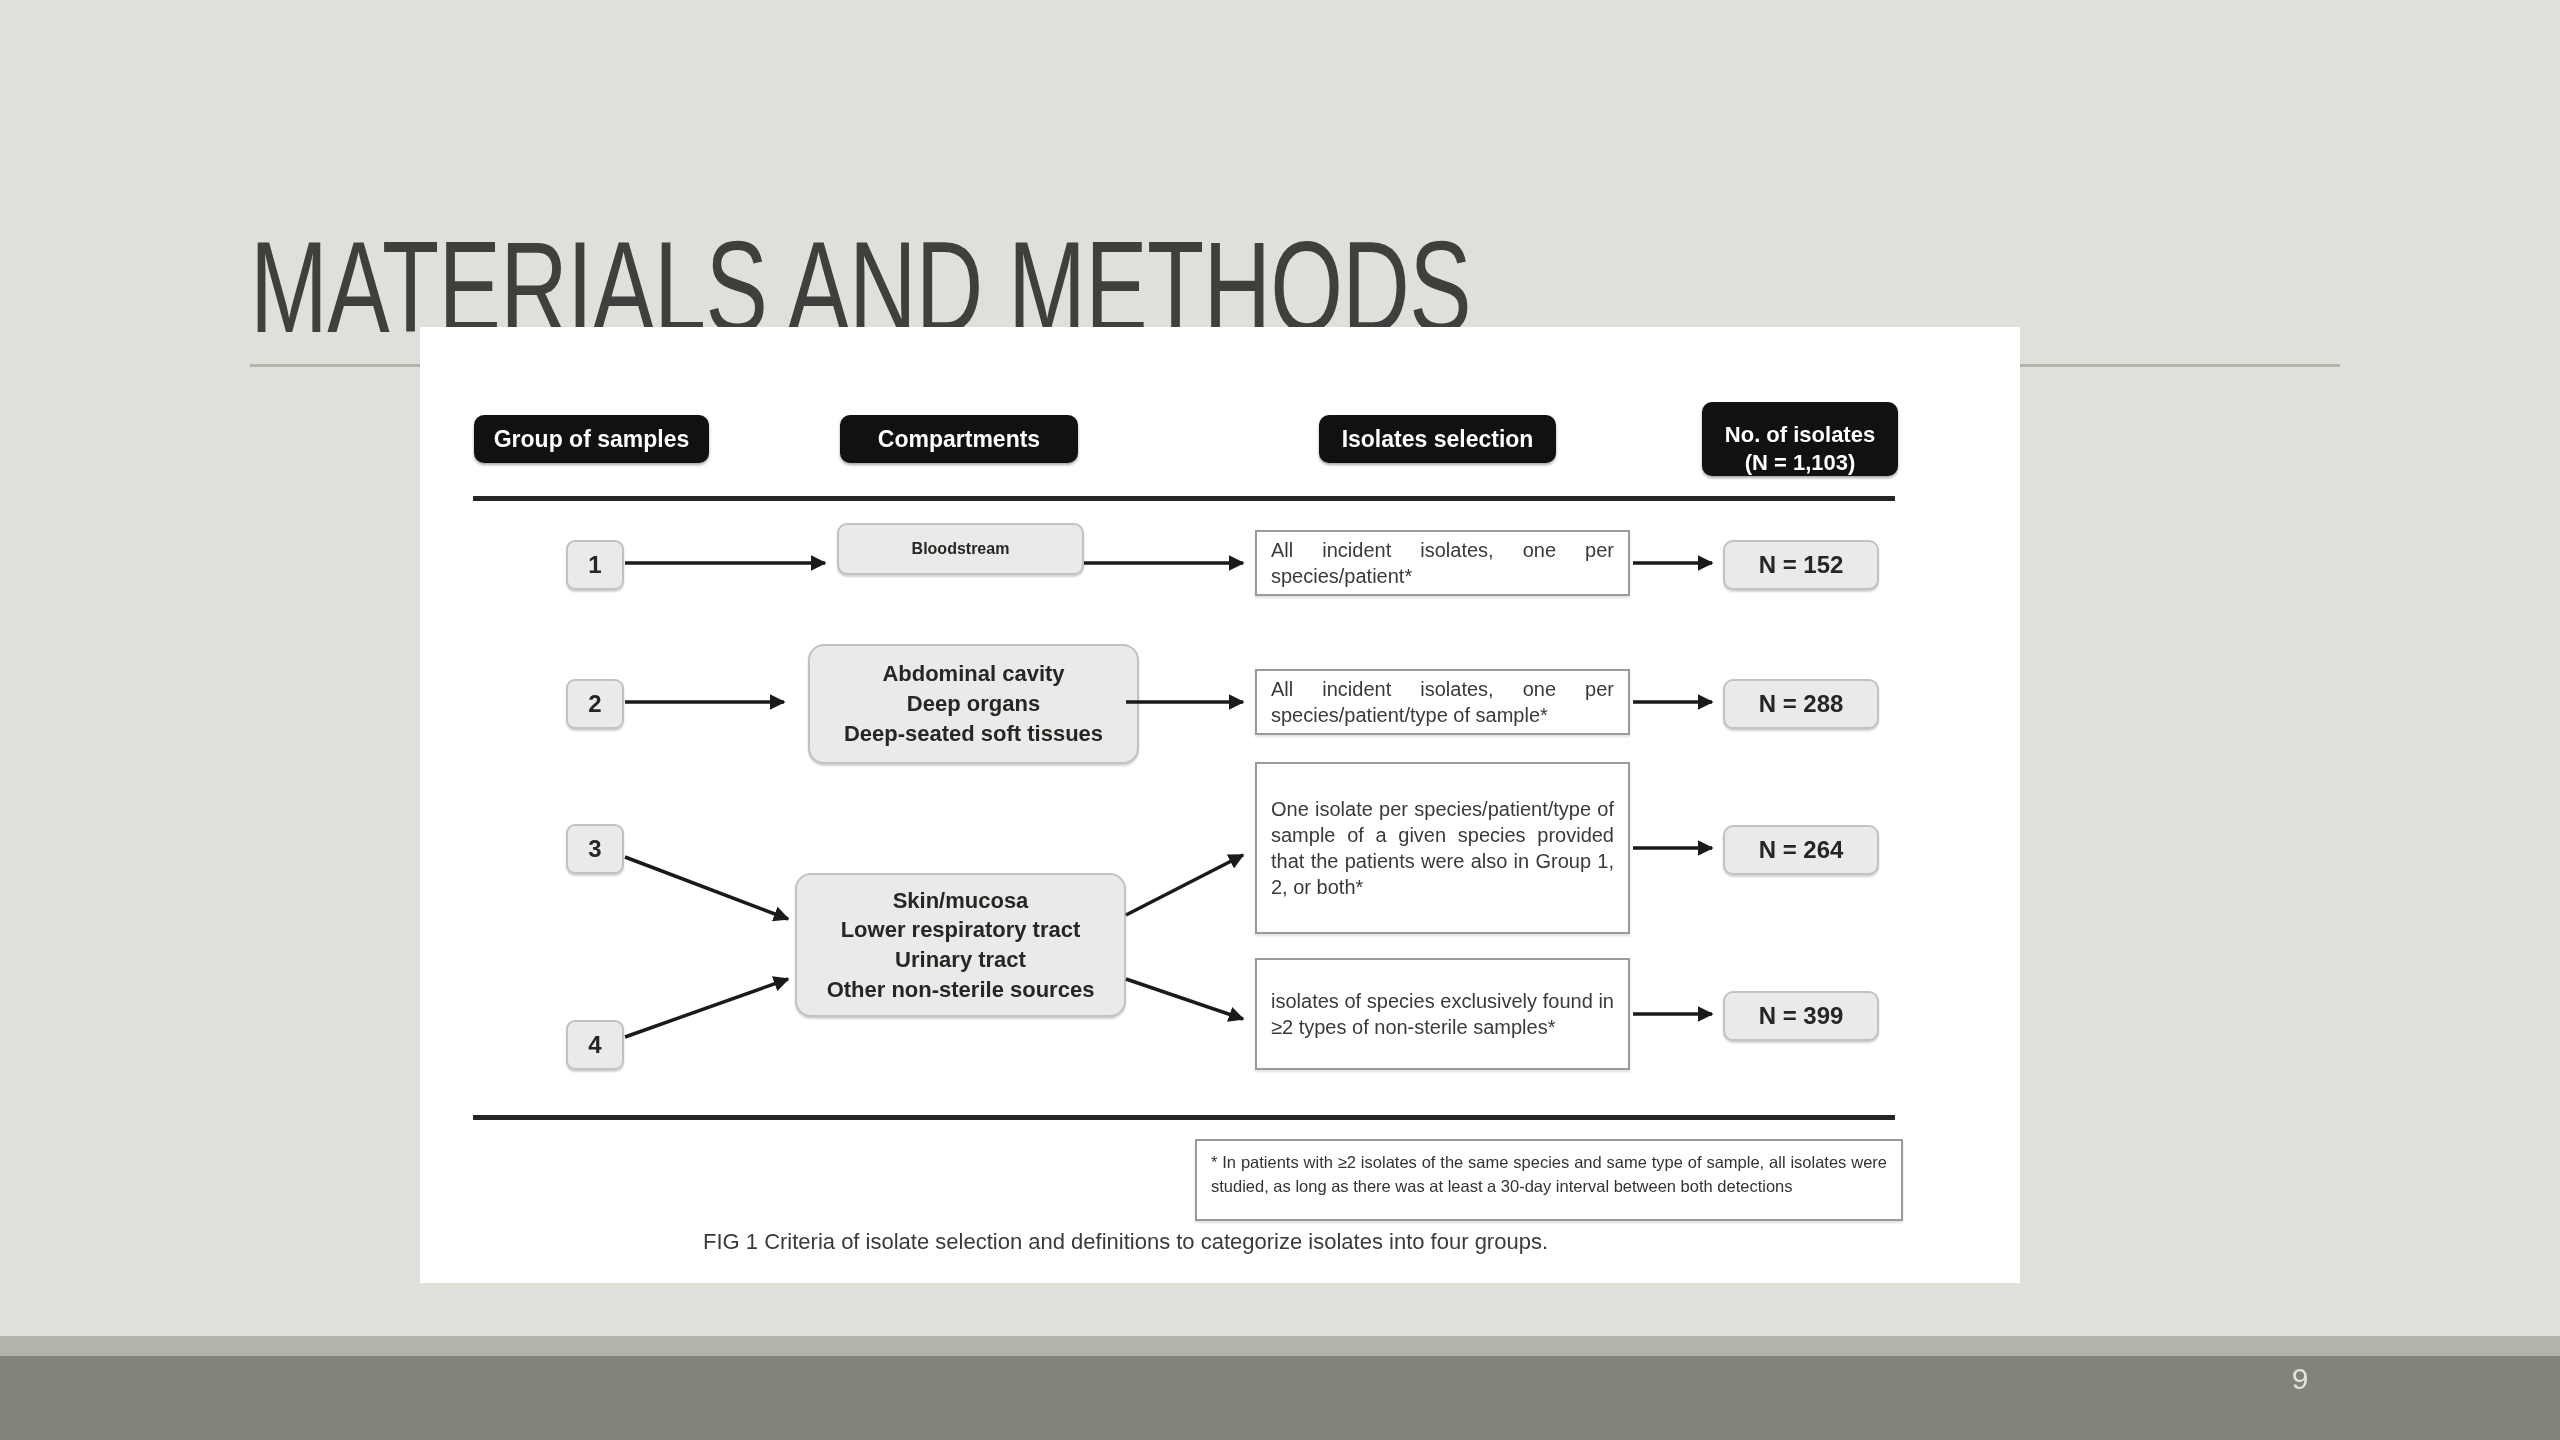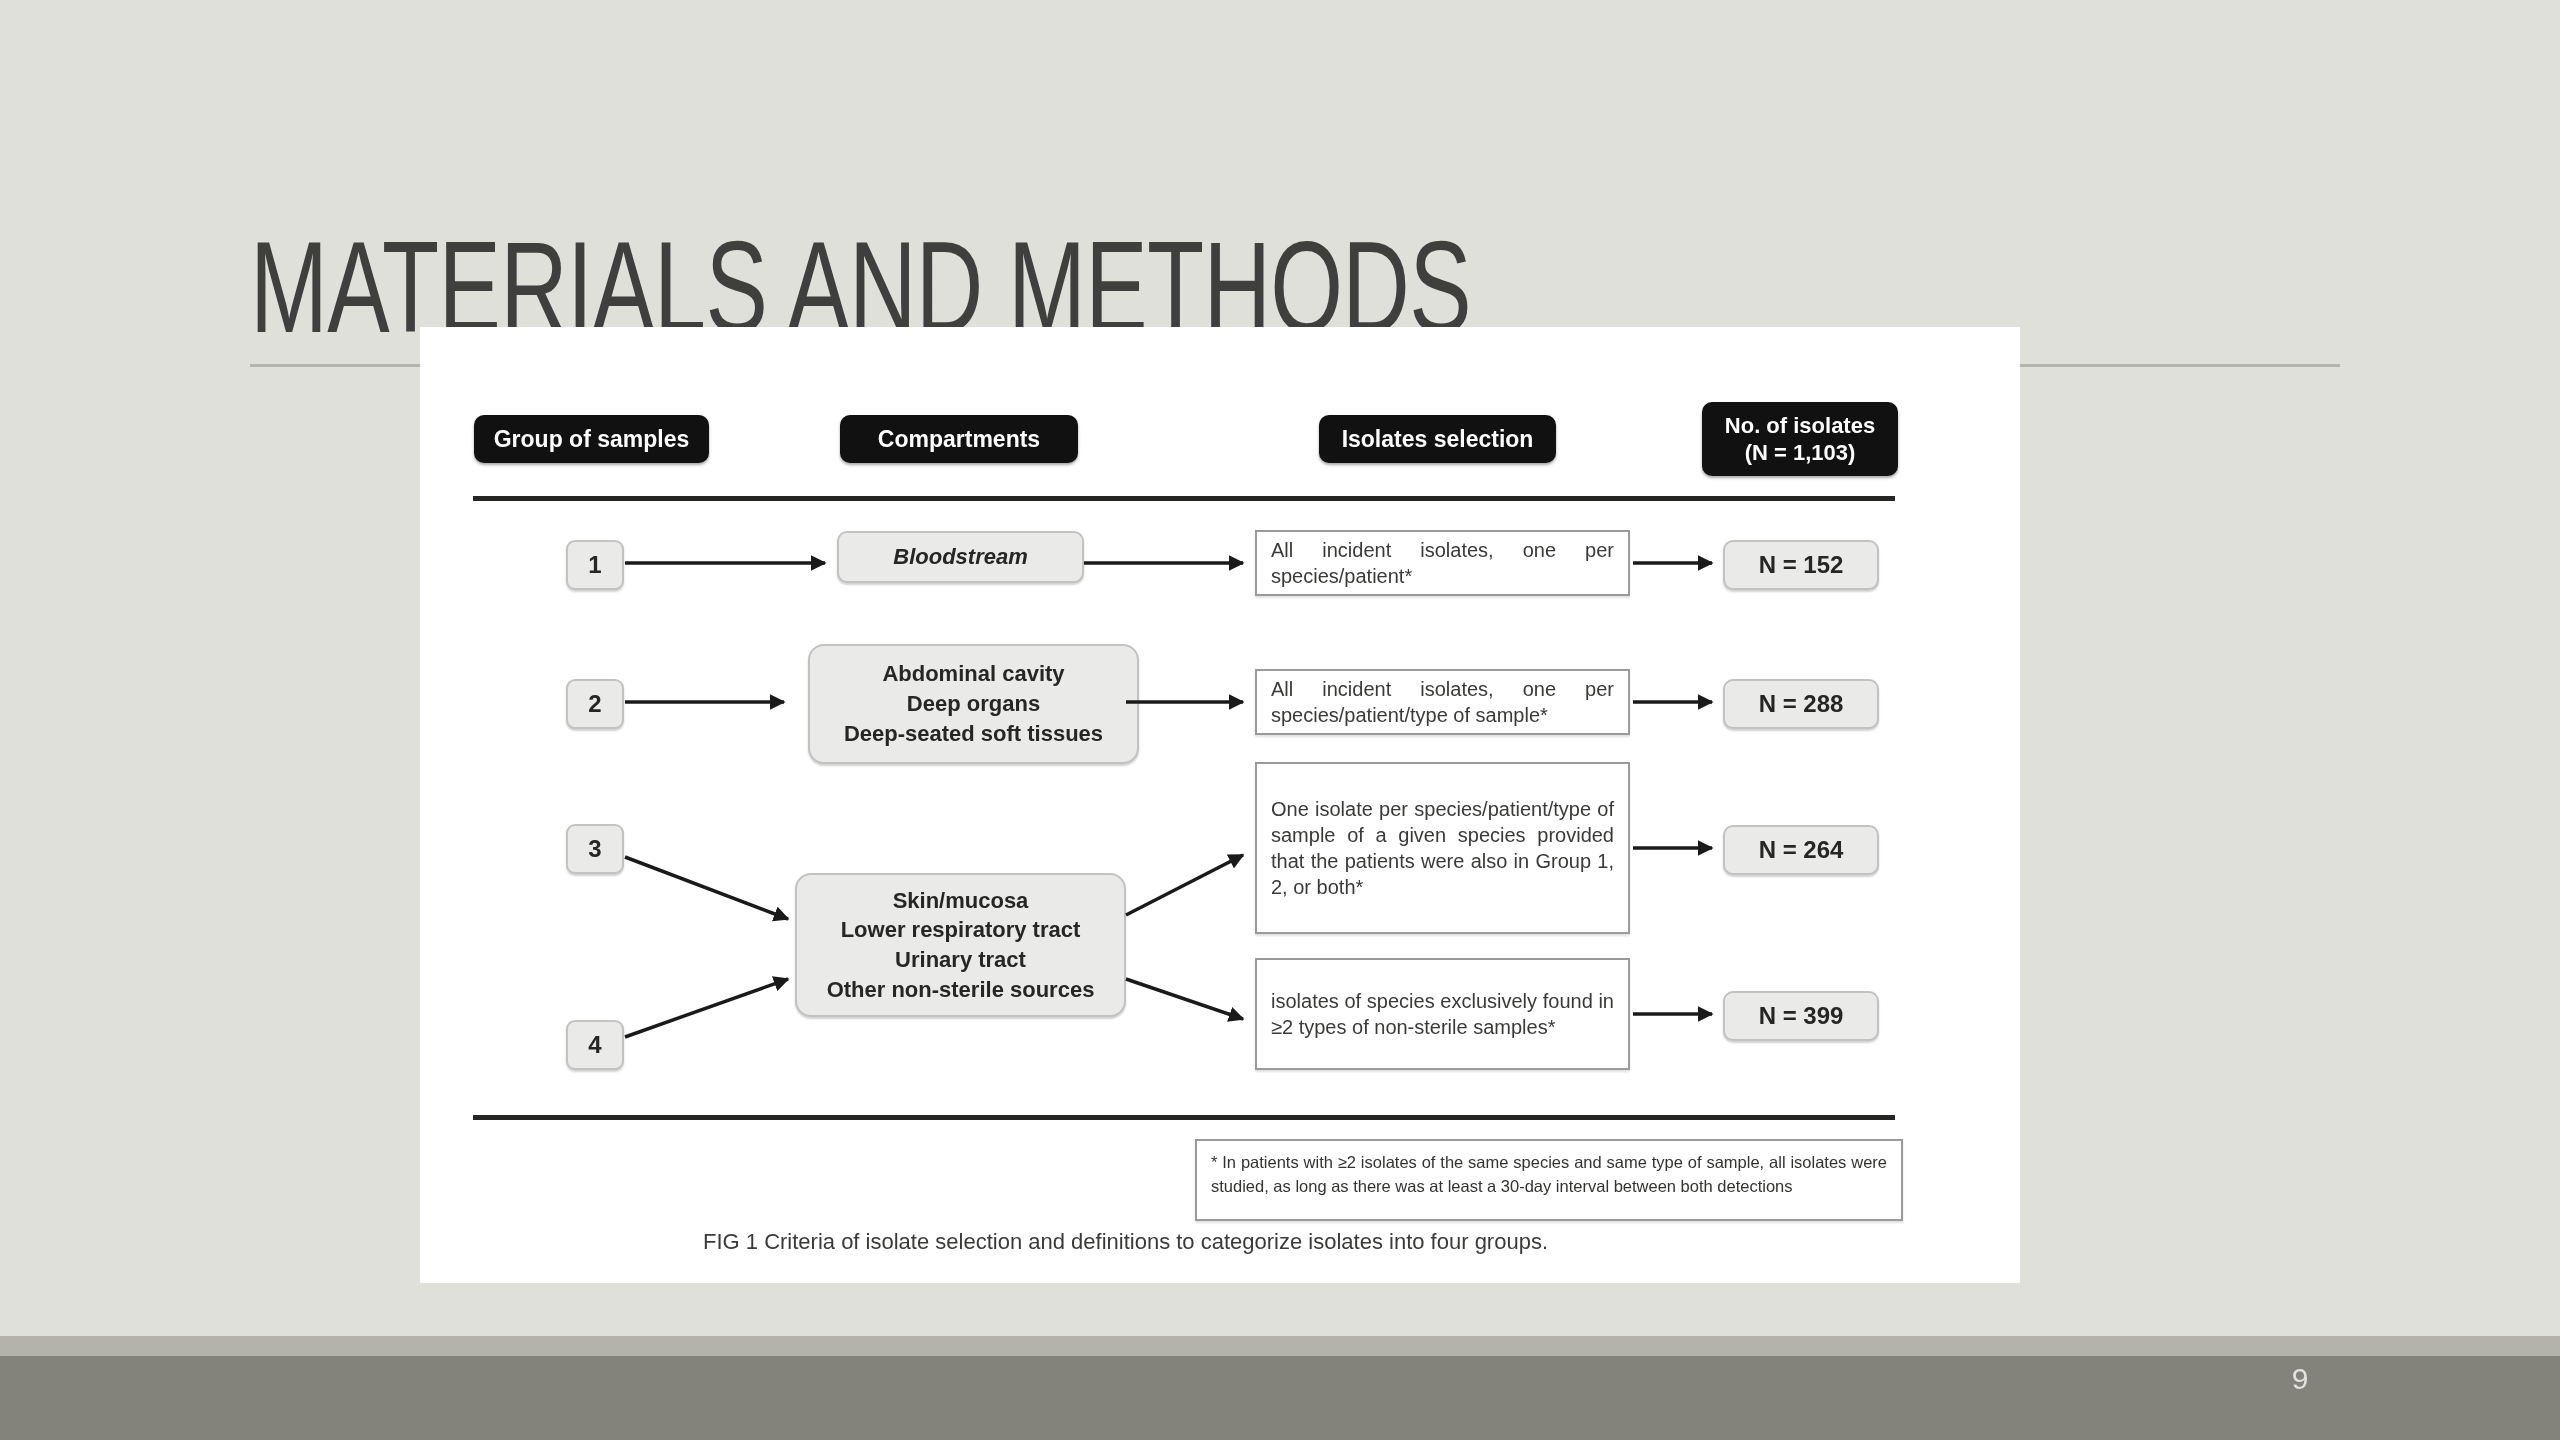--- a/index.html
+++ b/index.html
@@ -21,39 +21,39 @@
   
   .hdr{
     position:absolute;background:#111111;color:#ffffff;border-radius:10px;
     display:flex;align-items:center;justify-content:center;text-align:center;
     font-weight:bold;font-size:23px;line-height:1.25;white-space:pre-line;
     box-shadow:0 2px 3px rgba(0,0,0,.35);
   }
   .hdr1{left:54px;top:88px;width:235px;height:48px;border-radius:10px;}
   .hdr2{left:420px;top:88px;width:238px;height:48px;}
   .hdr3{left:899px;top:88px;width:237px;height:48px;align-items:center;}
-  .hdr4{left:1282px;top:75px;width:196px;height:74px;font-size:22px;}
+  .hdr4{left:1282px;top:75px;width:196px;height:74px;font-size:22px;align-items:flex-end;}
 
   .thick-rule{position:absolute;left:53px;width:1422px;height:5px;background:#262624;}
   .rule-top{top:169px;}
   .rule-bottom{top:788px;}
 
   
   .gbox{
     position:absolute;background:#eaeae8;border:2px solid #c2c2c0;border-radius:10px;
     display:flex;align-items:center;justify-content:center;text-align:center;
     font-weight:bold;color:#262624;box-shadow:0 2px 2px rgba(0,0,0,.18);
     white-space:pre-line;line-height:1.35;
   }
   .numbox{width:54px;height:46px;font-size:24px;border-radius:9px;}
   .num1{left:146px;top:213px;}
   .num2{left:146px;top:352px;}
   .num3{left:146px;top:497px;}
   .num4{left:146px;top:693px;}
-  .comp1{left:417px;top:204px;width:243px;height:48px;font-size:22px;font-style:italic;}
+  .comp1{left:417px;top:196px;width:243px;height:48px;font-size:16px;}
   .comp2{left:388px;top:317px;width:327px;height:116px;font-size:22px;border-radius:16px;}
   .comp34{left:375px;top:546px;width:327px;height:140px;font-size:22px;border-radius:16px;}
   .nbox{width:152px;height:46px;font-size:24px;}
   .nb1{left:1303px;top:213px;}
   .nb2{left:1303px;top:352px;}
   .nb3{left:1303px;top:498px;}
   .nb4{left:1303px;top:664px;}
 
   
   .tbox{

